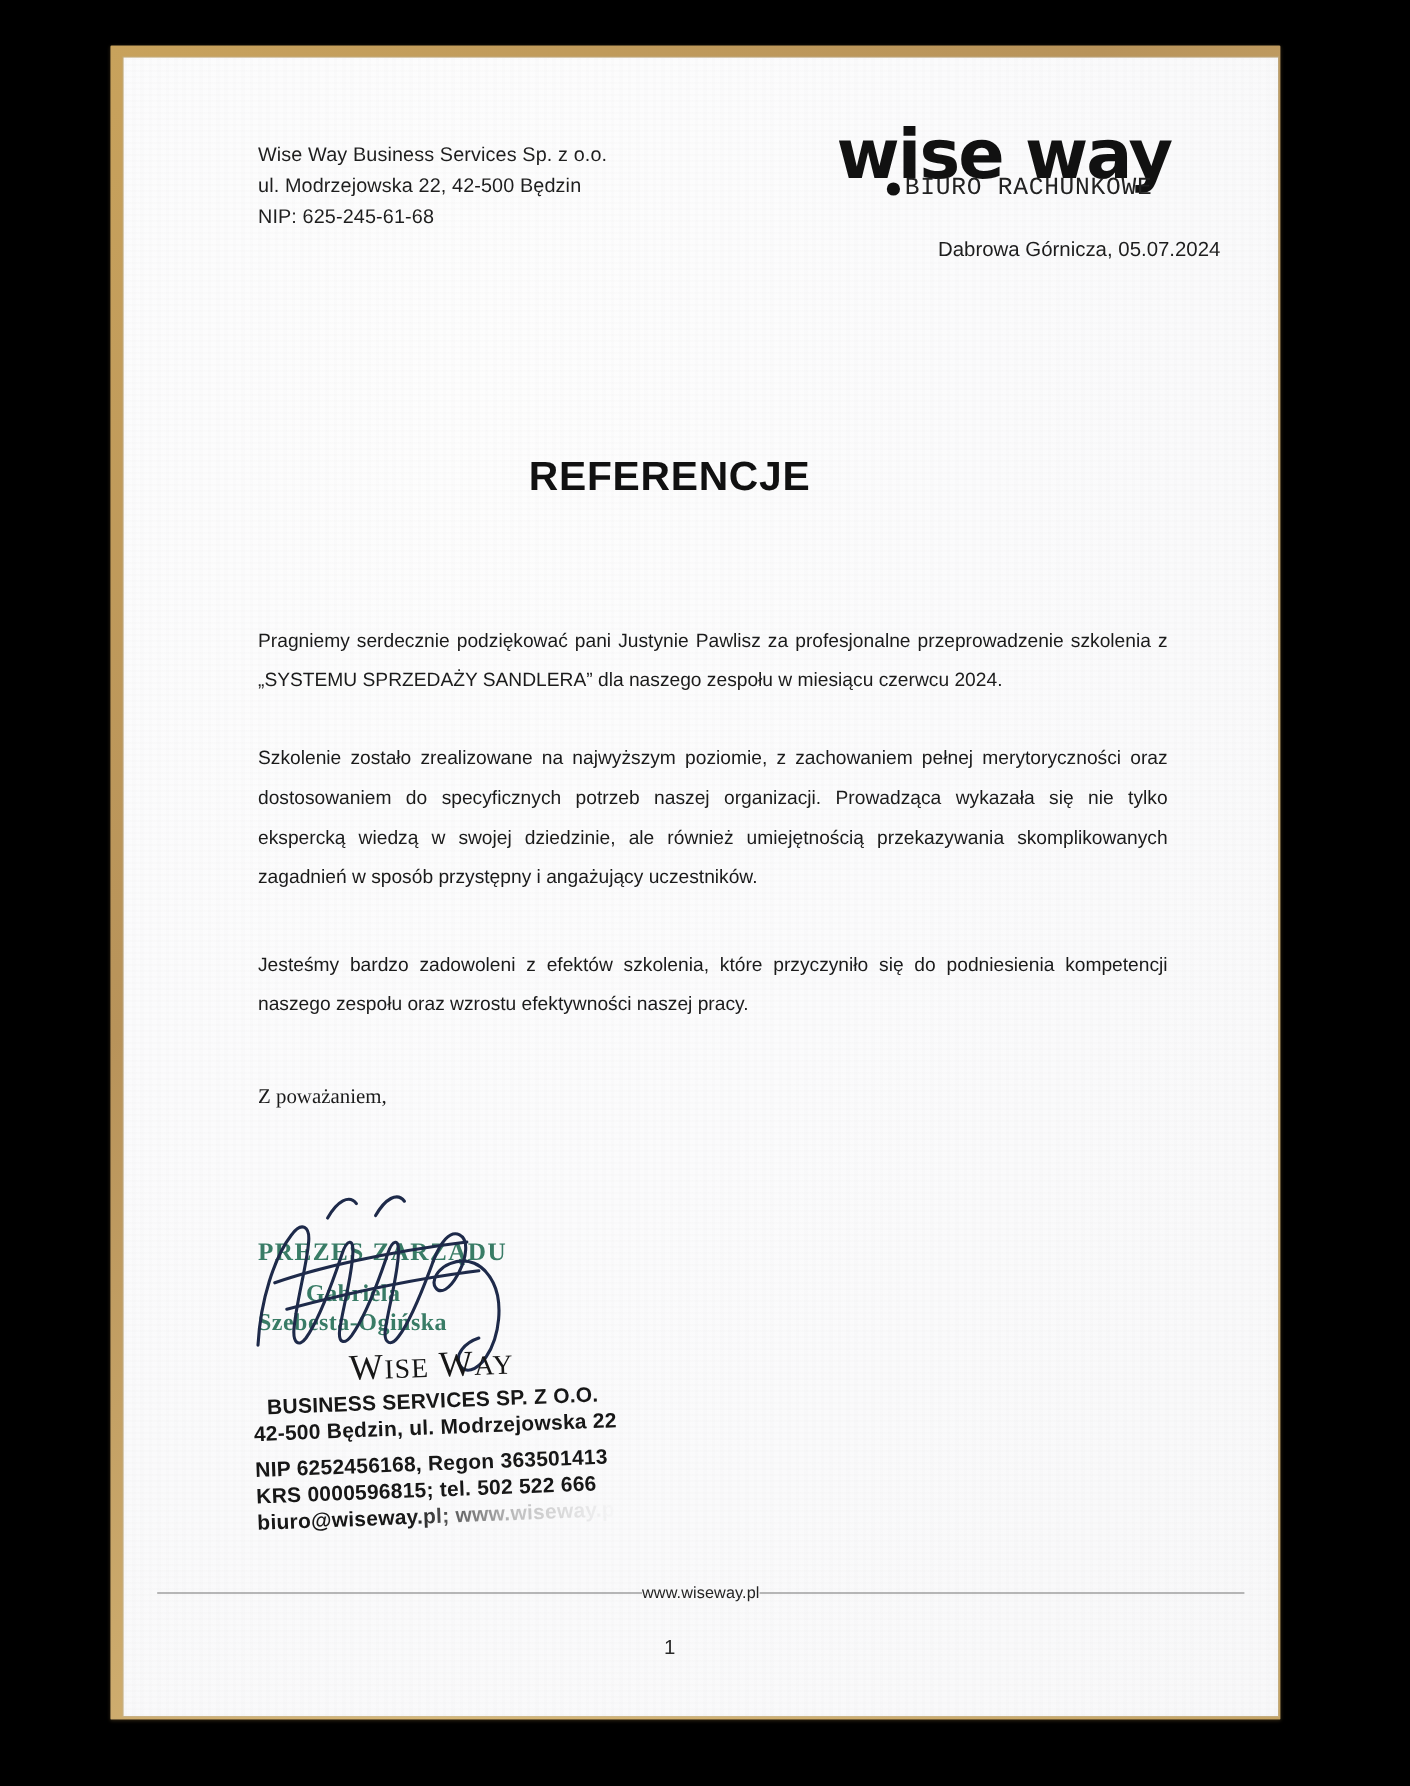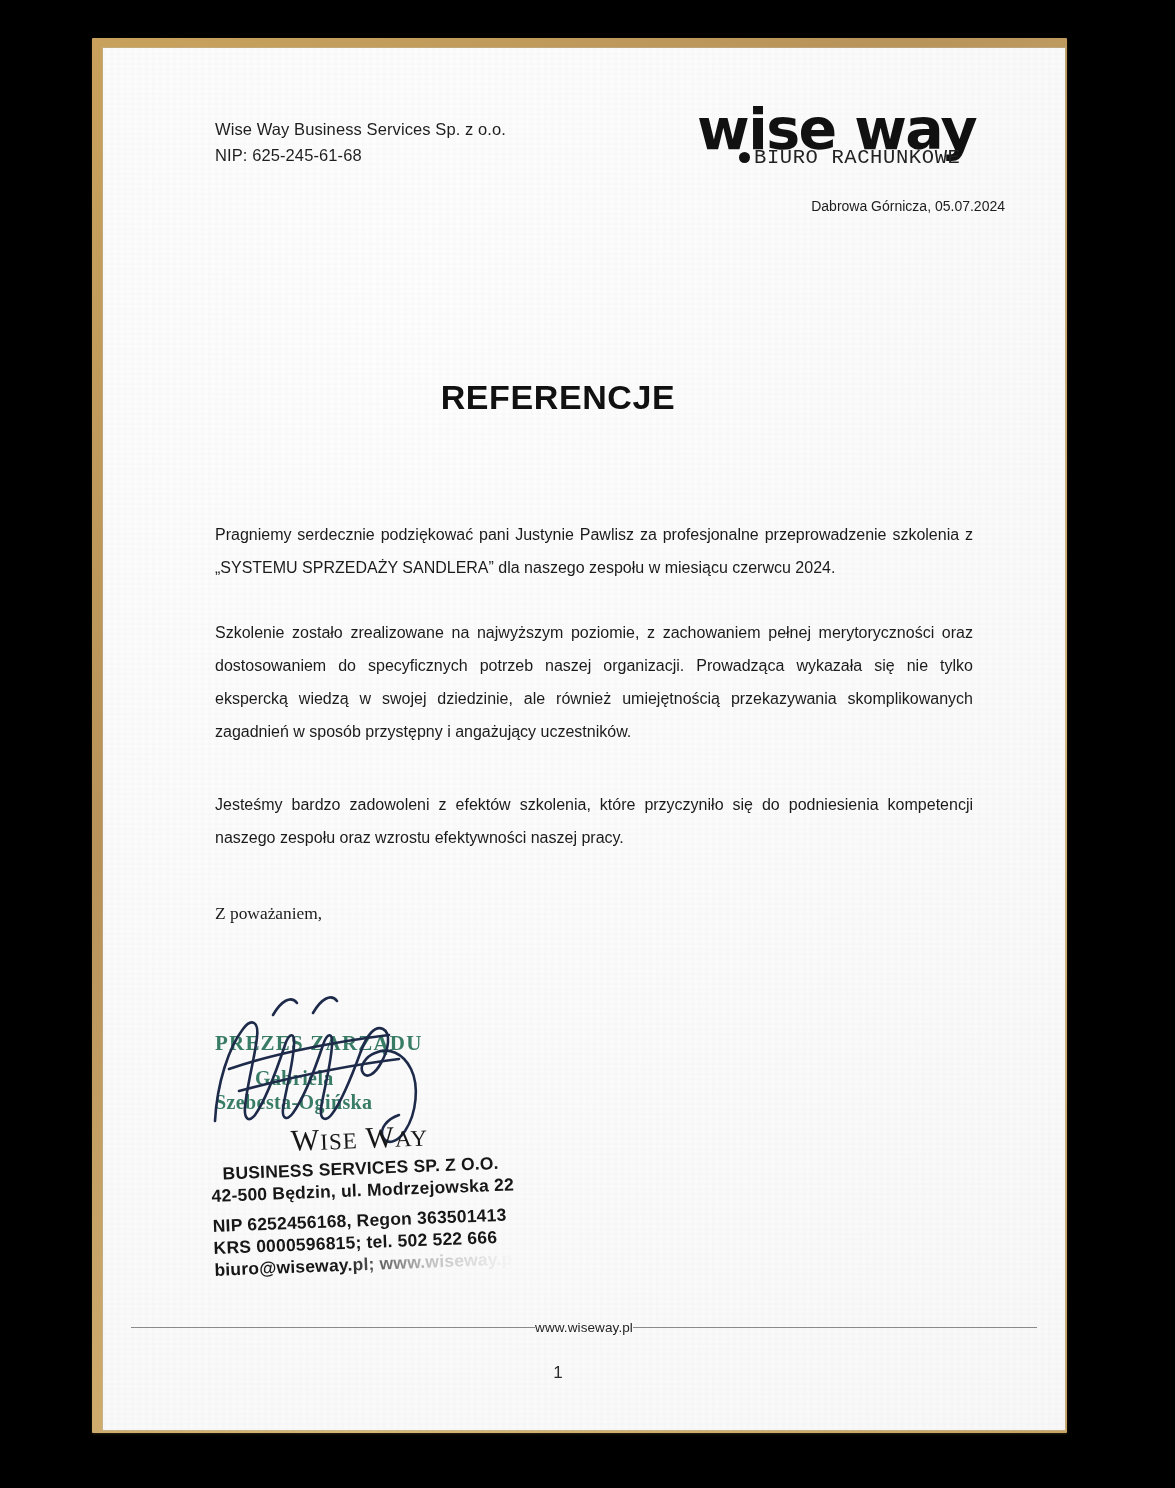--- a/index.html
+++ b/index.html
@@ -111,23 +111,23 @@
     font-size: 20.5px;
     letter-spacing: .6px;
     color: #222;
     font-family: Liberation Mono, monospace;
     white-space: nowrap;
   }
 
   
   #date-line {
     position: absolute;
-    right: 60px;
+    right: 48px;
     top: 150px;
-    font-size: 14px;
+    font-size: 17px;
     color: #1d1d1d;
     white-space: nowrap;
   }
 
   
   #doc-title {
     position: absolute;
     left: 0; right: 0;
     top: 330px;
     text-align: center;
@@ -275,20 +275,21 @@
 <body>
 
 <div id="surface">
   <div id="wood-edge"></div>
 
   <div id="sheet">
     <div class="content">
 
       <div id="sender-block">
         <div>Wise Way Business Services Sp. z o.o.</div>
+        <div>ul. Modrzejowska 22, 42-500 Będzin</div>
         <div>NIP: 625-245-61-68</div>
       </div>
 
       <div id="logo">
         <div id="logo-main">wise way</div>
         <div id="logo-sub-wrap">
           <span id="logo-dot"></span>
           <span id="logo-sub">BIURO RACHUNKOWE</span>
         </div>
       </div>

